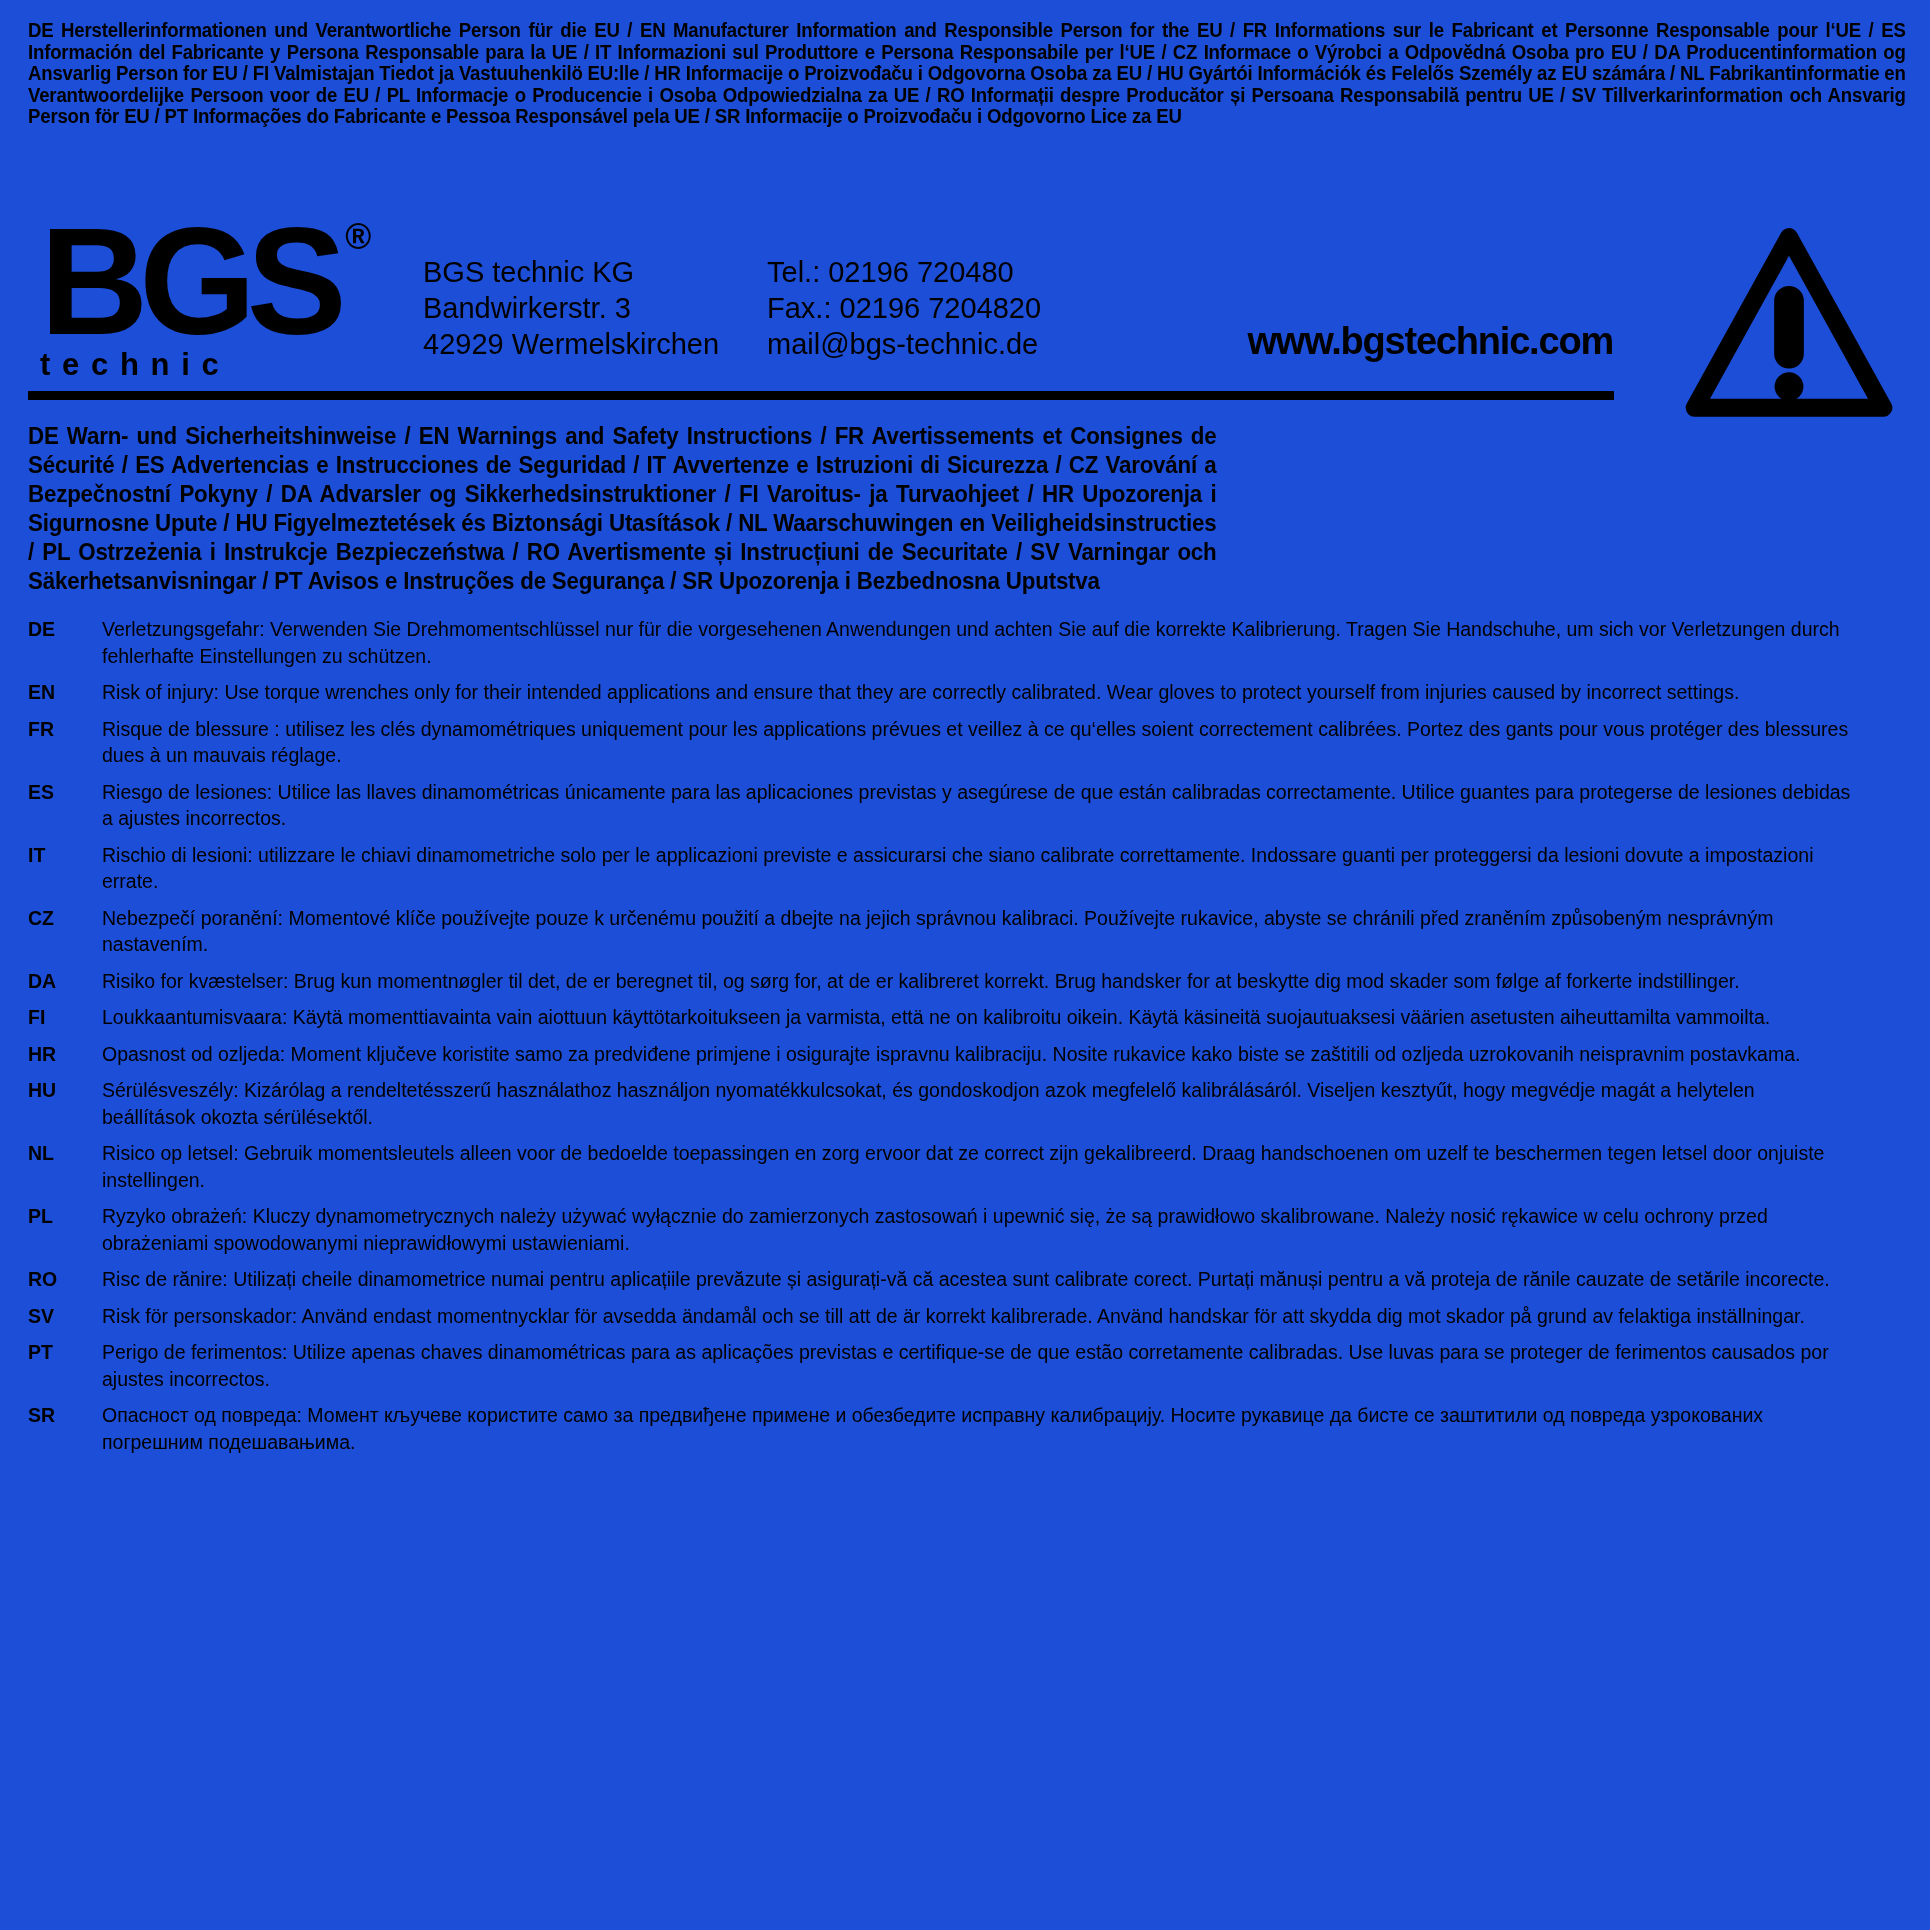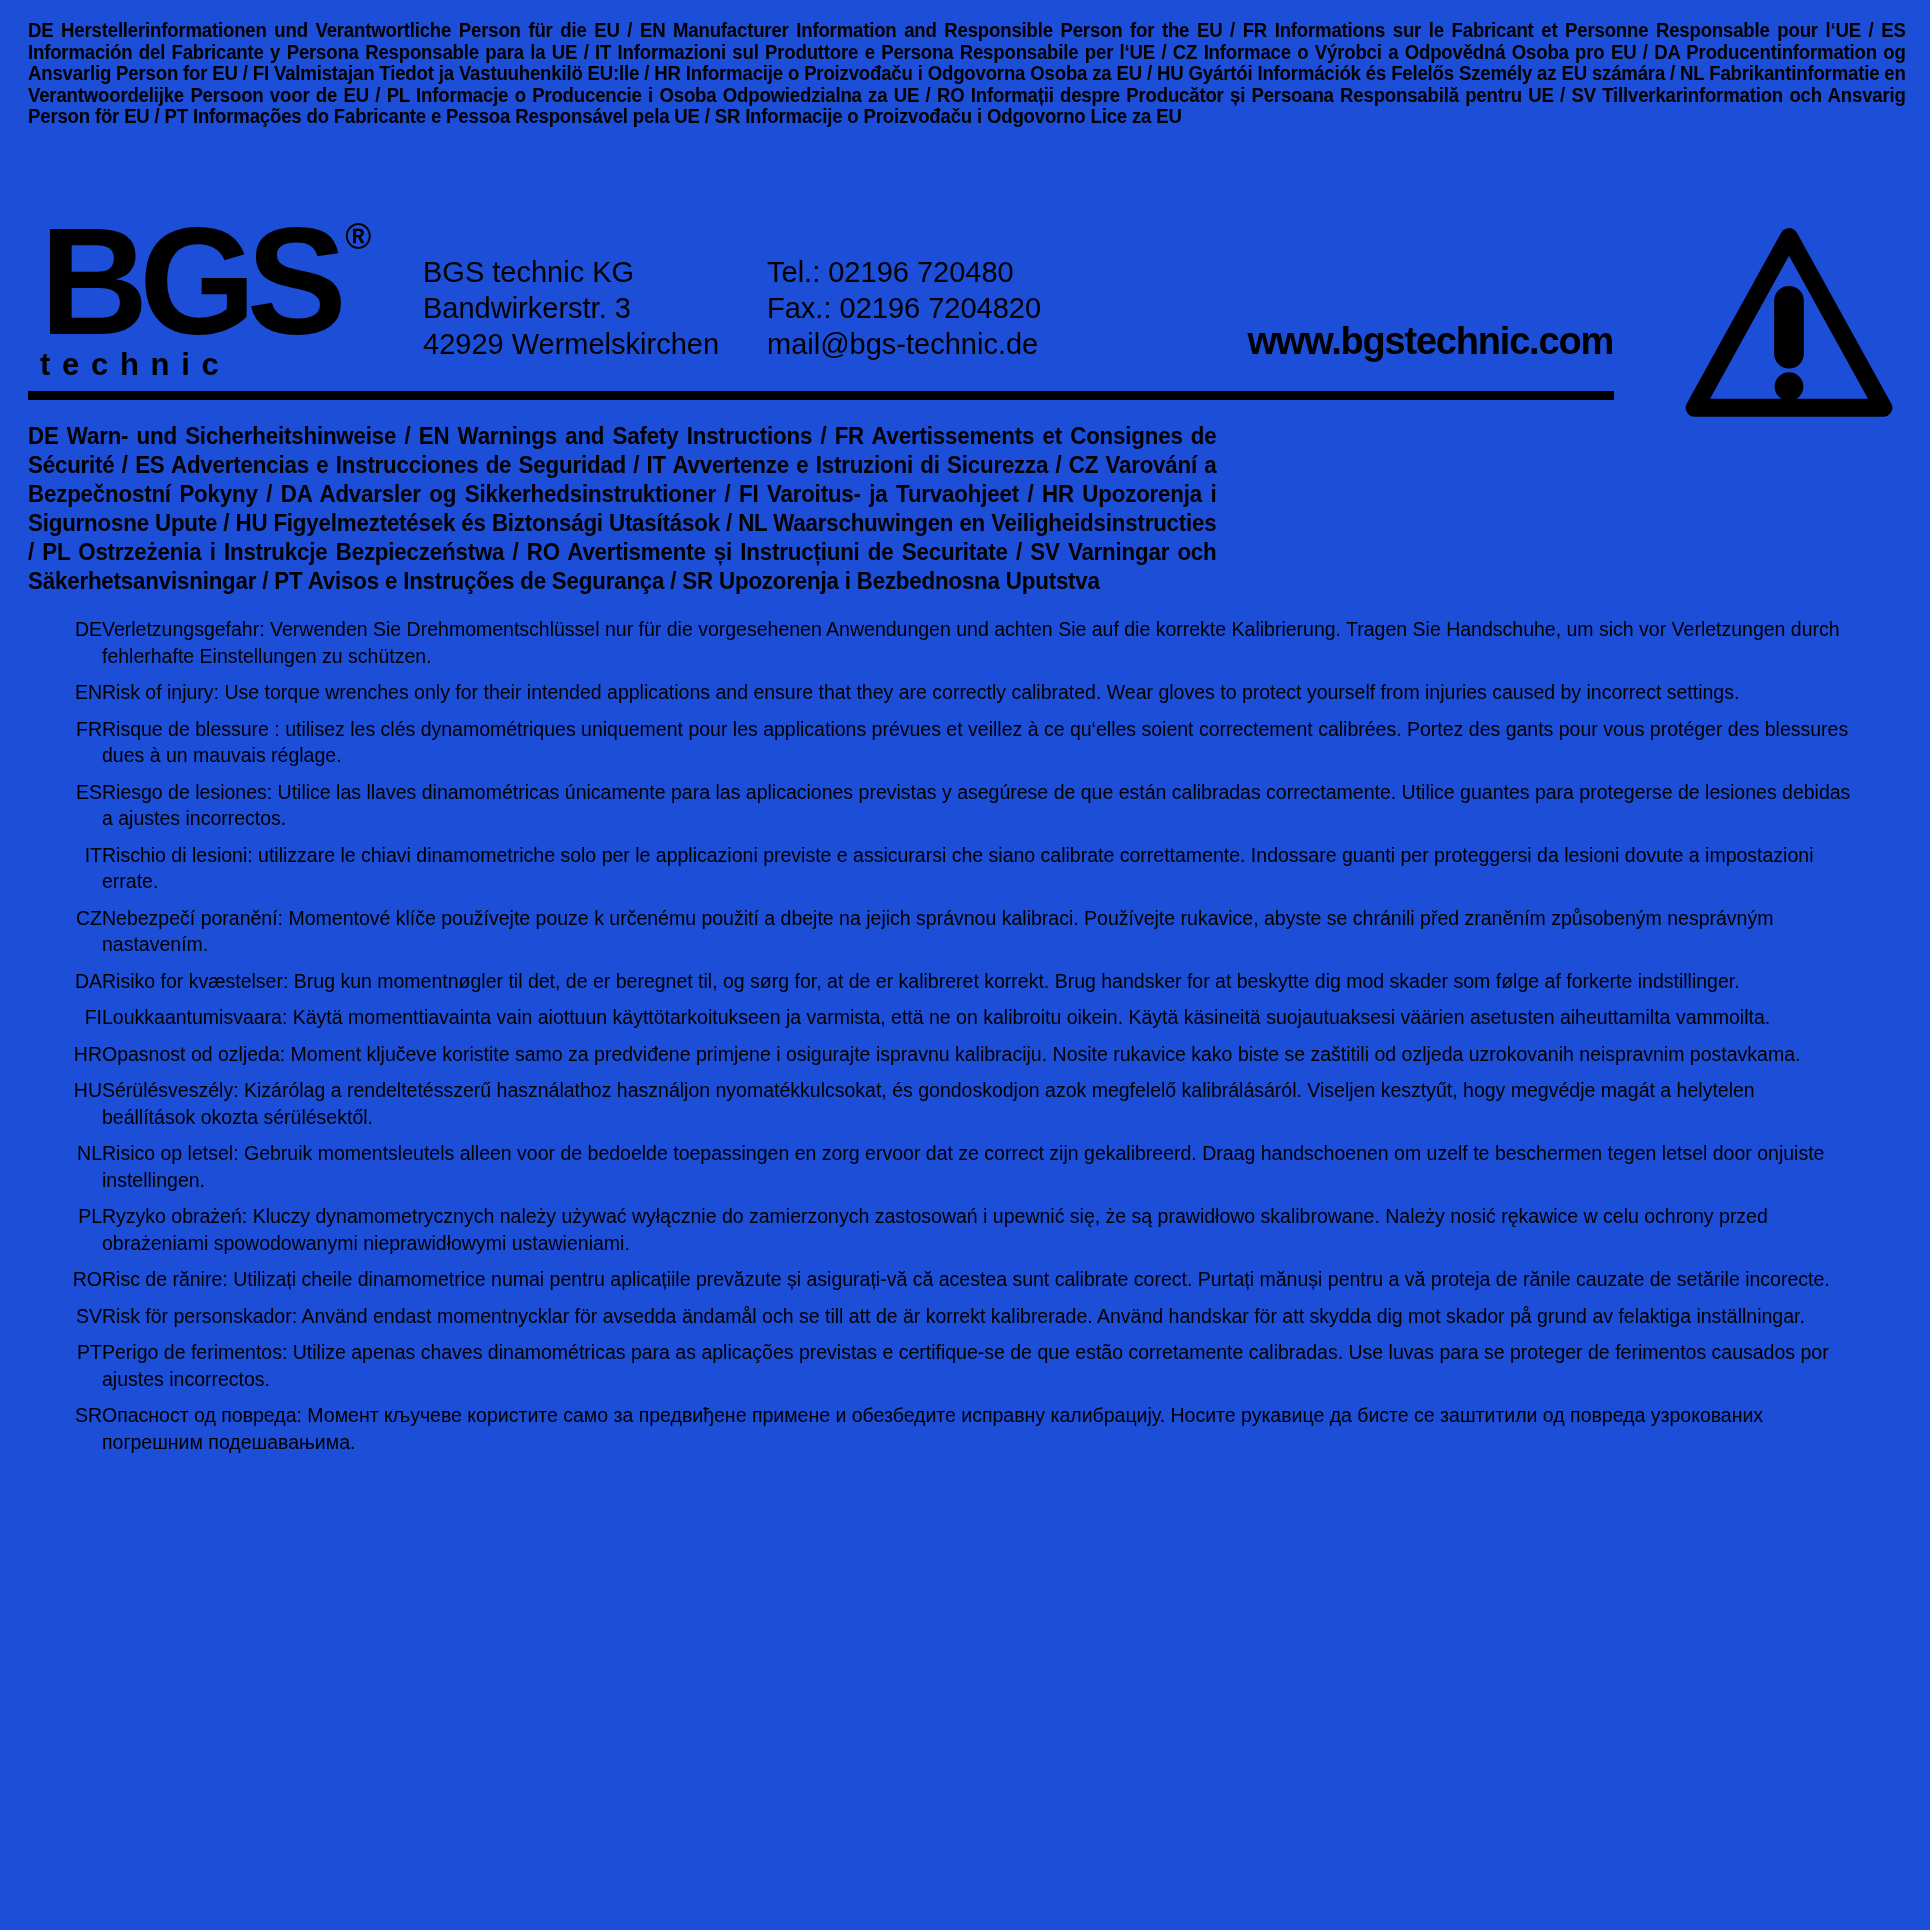--- a/index.html
+++ b/index.html
@@ -48,21 +48,21 @@
     transform:scaleX(0.93);transform-origin:0 0;
     font-size:24px;line-height:29px;font-weight:bold;
     text-align:justify;letter-spacing:-0.2px;margin:0;
   }
   
   .items{position:absolute;left:28px;top:616px;width:1824px;}
   .item{
     display:grid;grid-template-columns:74px 1fr;
     font-size:19.5px;line-height:26.5px;margin-bottom:10px;
   }
-  .item .code{font-weight:normal;text-align:right;}
+  .item .code{font-weight:bold;}
   .item .text{text-align:left;}
 </style>
 </head>
 <body>
 
 <div class="page">
 
   <p class="top-block">DE Herstellerinformationen und Verantwortliche Person für die EU / EN Manufacturer Information and Responsible Person for the EU / FR Informations sur le Fabricant et Personne Responsable pour l‘UE / ES Información del Fabricante y Persona Responsable para la UE / IT Informazioni sul Produttore e Persona Responsabile per l‘UE / CZ Informace o Výrobci a Odpovědná Osoba pro EU / DA Producentinformation og Ansvarlig Person for EU / FI Valmistajan Tiedot ja Vastuuhenkilö EU:lle / HR Informacije o Proizvođaču i Odgovorna Osoba za EU / HU Gyártói Információk és Felelős Személy az EU számára / NL Fabrikantinformatie en Verantwoordelijke Persoon voor de EU / PL Informacje o Producencie i Osoba Odpowiedzialna za UE / RO Informații despre Producător și Persoana Responsabilă pentru UE / SV Tillverkarinformation och Ansvarig Person för EU / PT Informações do Fabricante e Pessoa Responsável pela UE / SR Informacije o Proizvođaču i Odgovorno Lice za EU</p>
 
   <div class="logo">

